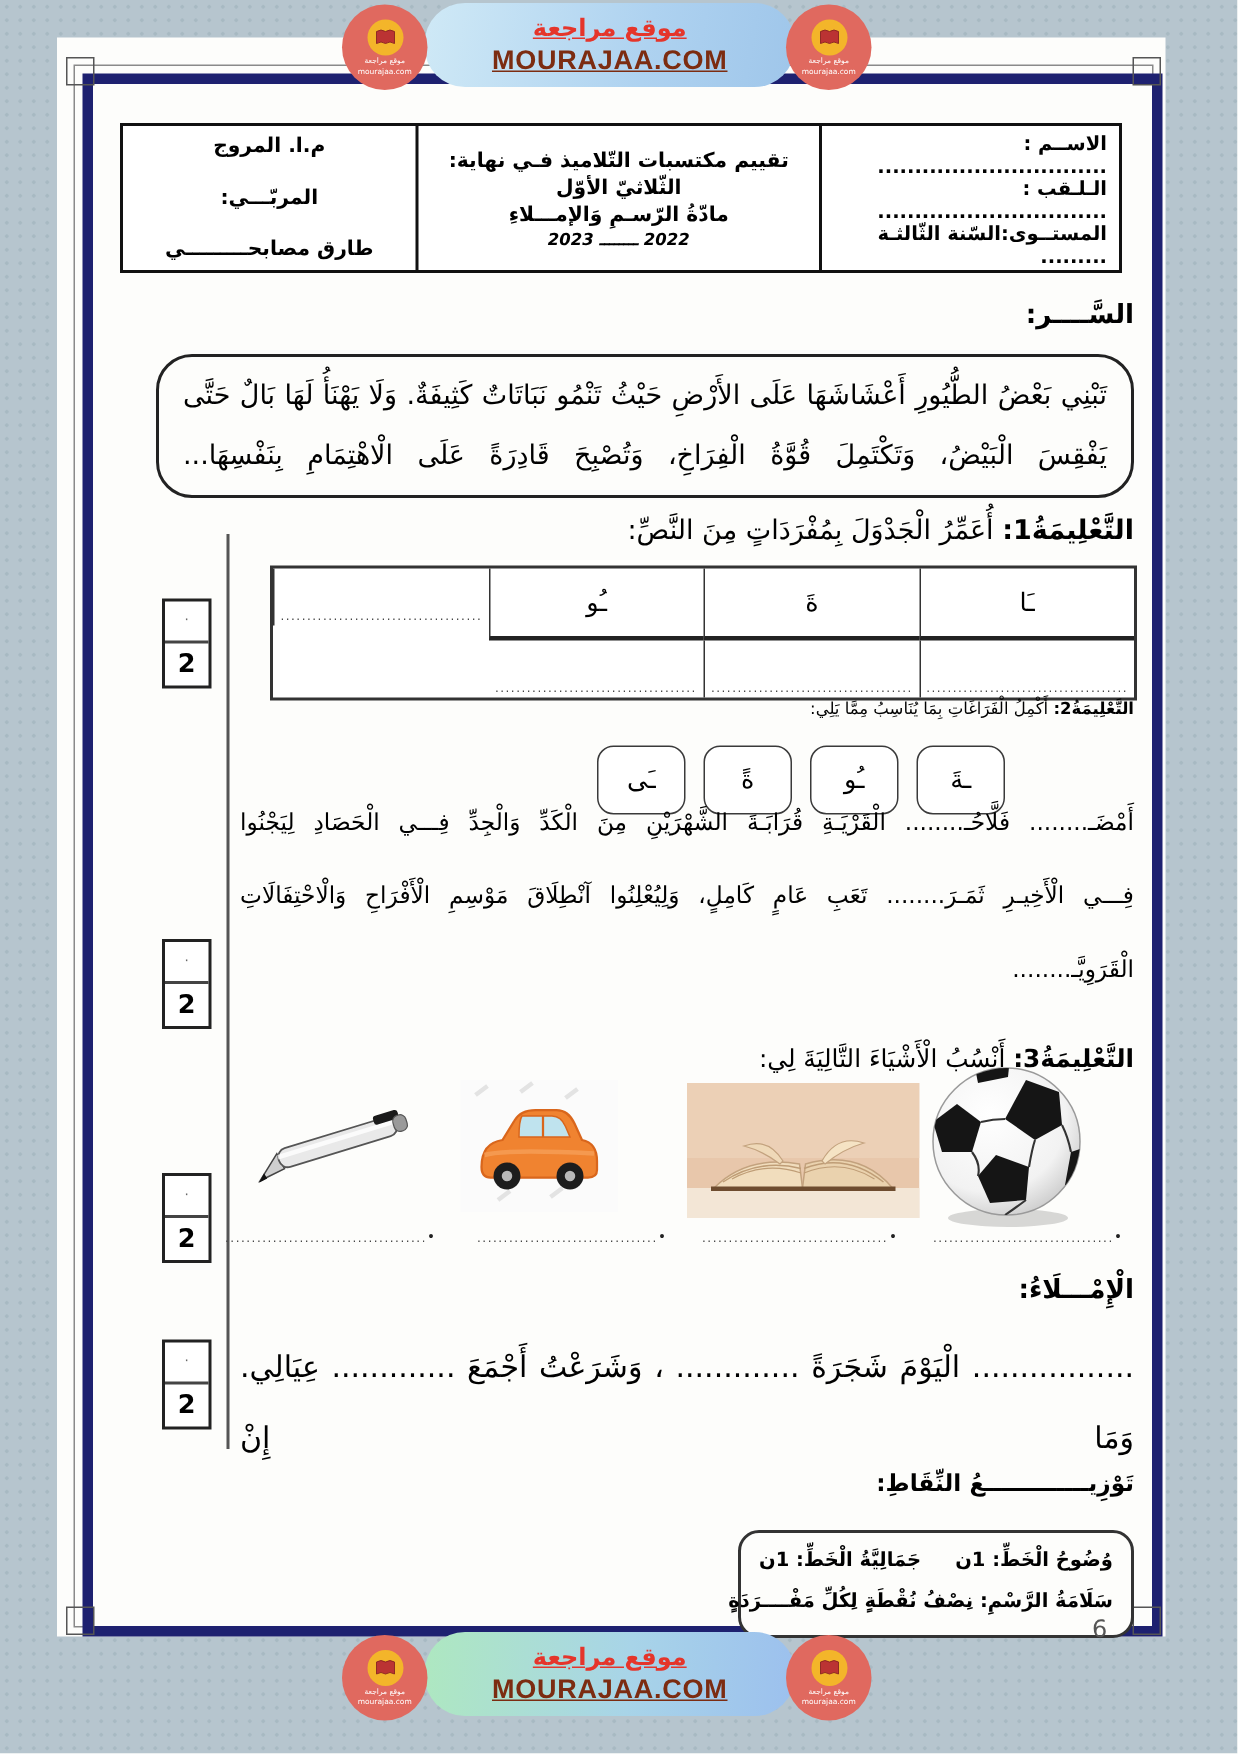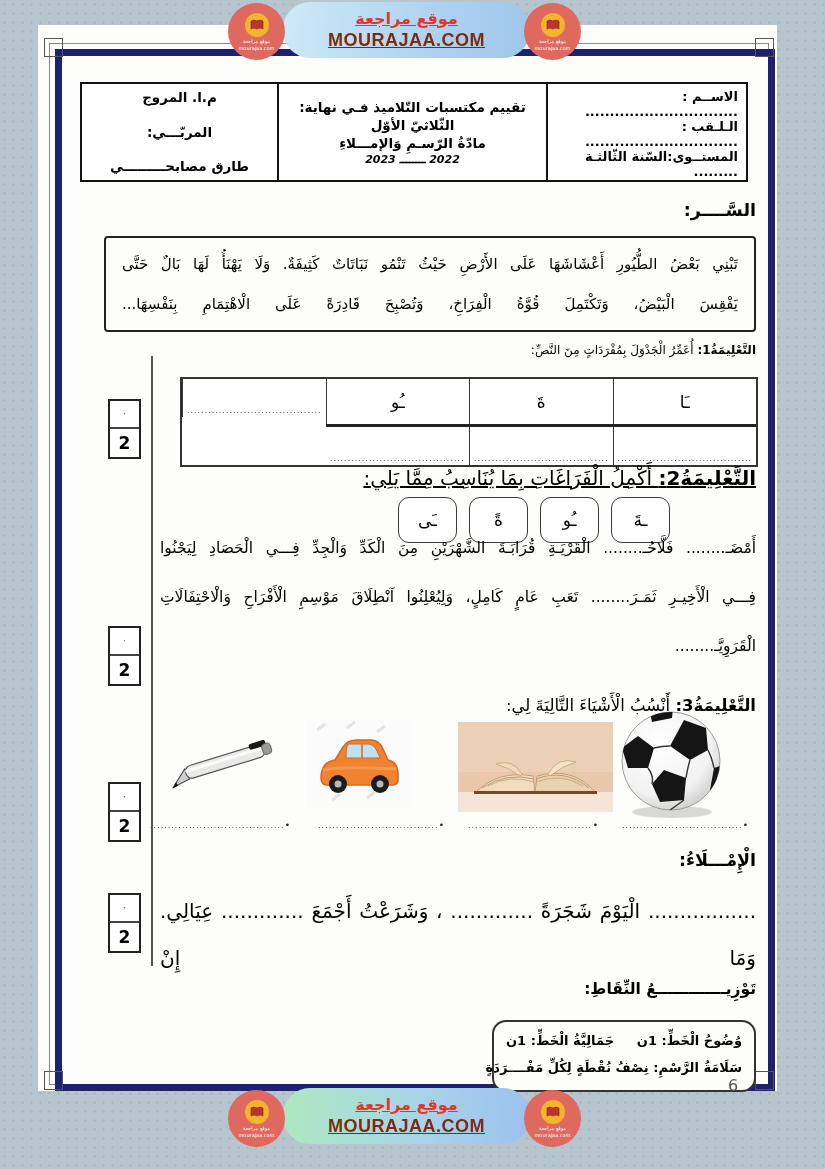--- a/index.html
+++ b/index.html
@@ -35,22 +35,22 @@
   .hcell-mid{width:269px; border-left:2px solid #111; text-align:center; font-weight:700; font-size:13.5px; display:flex; flex-direction:column; justify-content:center; gap:2px;}
   .hcell-left{flex:1; text-align:center; font-weight:700; font-size:13.5px; display:flex; flex-direction:column; justify-content:space-between; padding-bottom:6px;}
   .years{font-style:italic; font-size:11px; font-weight:700;}
 
   
   .row{position:absolute; direction:rtl; text-align:right; color:#000; z-index:4;}
   .sec-title{font-weight:700; font-size:17.5px;}
   .lbl{font-weight:700;}
   .body-txt{font-size:15.5px;}
 
-  .sanad-box{position:absolute; left:104px; top:236px; width:652px; height:96px; border:2px solid #222; border-radius:4px;
-    box-sizing:border-box; padding:6px 16px; direction:rtl; font-size:15px; line-height:40px; z-index:4; background:#fdfdfb;}
+  .sanad-box{position:absolute; left:104px; top:236px; width:652px; height:96px; border:2px solid #222; border-radius:24px;
+    box-sizing:border-box; padding:6px 16px; direction:rtl; font-size:18px; line-height:40px; z-index:4; background:#fdfdfb;}
   .jline{text-align:justify; text-align-last:justify;}
   .rline{text-align:right;}
 
   
   .t1-table{position:absolute; left:180px; top:377px; width:578px; z-index:4; border:2px solid #333;
     display:grid; grid-template-columns:repeat(4,1fr); direction:rtl; box-sizing:border-box; background:#fff;}
   .t1-head{height:45px; border-left:1.5px solid #333; border-bottom:3px solid #222; display:flex; align-items:center; justify-content:center; font-size:17px; font-weight:500;}
   .t1-cell{height:36px; border-left:1.5px solid #333; display:flex; align-items:flex-end; justify-content:center; padding-bottom:2px;}
   .t1-head:last-of-type,.t1-cell:last-of-type{border-left:none;}
   .dots{font-size:8px; letter-spacing:1px; color:#444; white-space:nowrap; overflow:hidden;}
@@ -135,21 +135,21 @@
       <div>طارق مصابحـــــــــي</div>
     </div>
   </div>
 
   <div class="row sec-title" style="left:100px;top:200px;width:656px;">السَّــــر:</div>
   <div class="sanad-box">
     <div class="jline">تَبْنِي بَعْضُ الطُّيُورِ أَعْشَاشَهَا عَلَى الأَرْضِ حَيْثُ تَنْمُو نَبَاتَاتٌ كَثِيفَةٌ. وَلَا يَهْنَأُ لَهَا بَالٌ حَتَّى</div>
     <div class="jline">يَفْقِسَ الْبَيْضُ، وَتَكْتَمِلَ قُوَّةُ الْفِرَاخِ، وَتُصْبِحَ قَادِرَةً عَلَى الْاهْتِمَامِ بِنَفْسِهَا...</div>
   </div>
 
-  <div class="row body-txt" style="left:100px;top:343px;width:656px;font-size:12px;">
+  <div class="row body-txt" style="left:100px;top:343px;width:656px;font-size:18px;">
     <span class="lbl">التَّعْلِيمَةُ1:</span><span> أُعَمِّرُ الْجَدْوَلَ بِمُفْرَدَاتٍ مِنَ النَّصِّ:</span>
   </div>
   <div class="t1-table">
     <div class="t1-head">ـَا</div>
     <div class="t1-head">ةَ</div>
     <div class="t1-head">ـُو</div>
     <div class="t1-cell">
         <span class="dots">......................................</span>
       </div>
     <div class="t1-cell">
@@ -161,21 +161,21 @@
     <div class="t1-cell">
         <span class="dots">......................................</span>
       </div>
   </div>
   <div class="scorebox" style="top:399px;">
     <div class="top">·</div>
     <div class="bot">2</div>
   </div>
   <div class="vline"></div>
 
-  <div class="row body-txt" style="left:100px;top:466px;width:656px;font-size:20px;text-decoration:underline;">
+  <div class="row body-txt" style="left:100px;top:466px;width:656px;font-size:11px;">
     <span class="lbl">التَّعْلِيمَةُ2:</span><span> أَكْمِلُ الْفَرَاغَاتِ بِمَا يُنَاسِبُ مِمَّا يَلِي:</span>
   </div>
   <div class="choices">
     <div class="choice">ـةَ</div>
     <div class="choice">ـُو</div>
     <div class="choice">ةً</div>
     <div class="choice">ـَى</div>
   </div>
   <div class="para">
     <div class="jline">أَمْضَـ........ فَلَّاحُـ........ الْقَرْيَـةِ قُرَابَـةَ الشَّهْرَيْنِ مِنَ الْكَدِّ وَالْجِدِّ فِـــي الْحَصَادِ لِيَجْنُوا</div>

